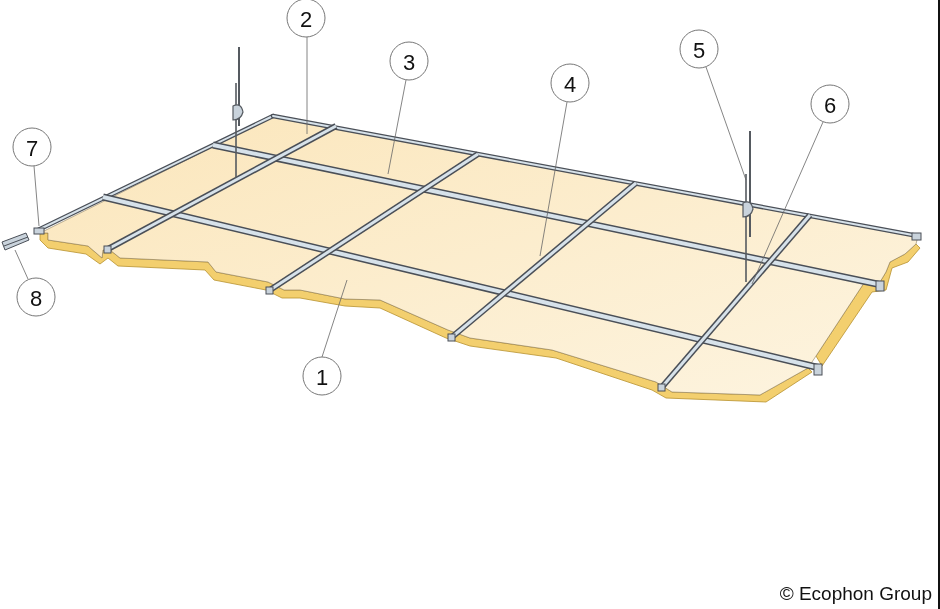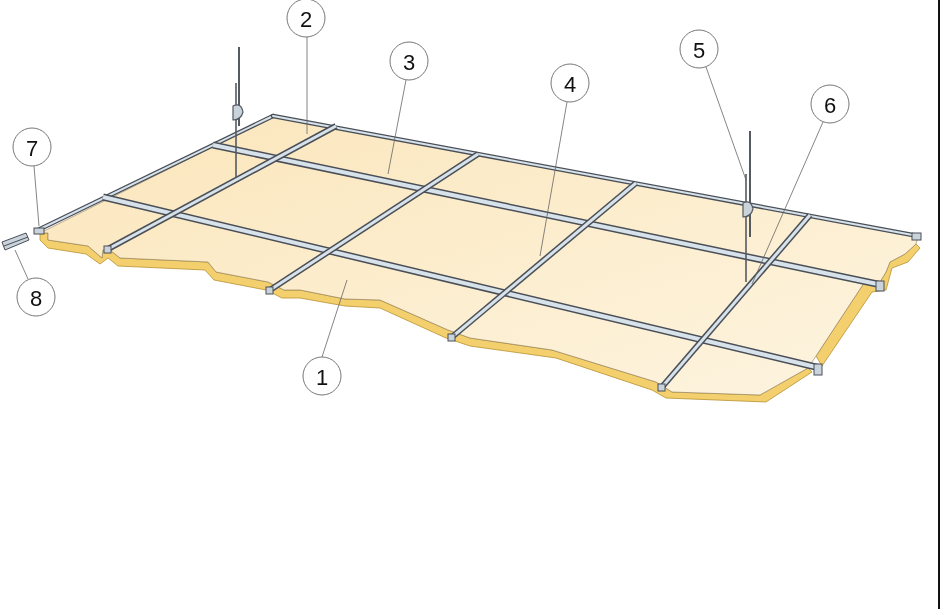--- a/index.html
+++ b/index.html
@@ -114,13 +114,14 @@
       <text class="callout-num" x="32" y="148">7</text>
     </g>
     <g>
       <line x1="15" y1="250" x2="28" y2="279" stroke="#666" stroke-width="0.8"></line>
       <circle cx="36" cy="297" r="19" fill="#fff" stroke="#777" stroke-width="1"></circle>
       <text class="callout-num" x="36" y="298">8</text>
     </g>
   </g>
 </svg>
 
+<div id="copyright">© Ecophon Group</div>
 </div>
 
 </body></html>

